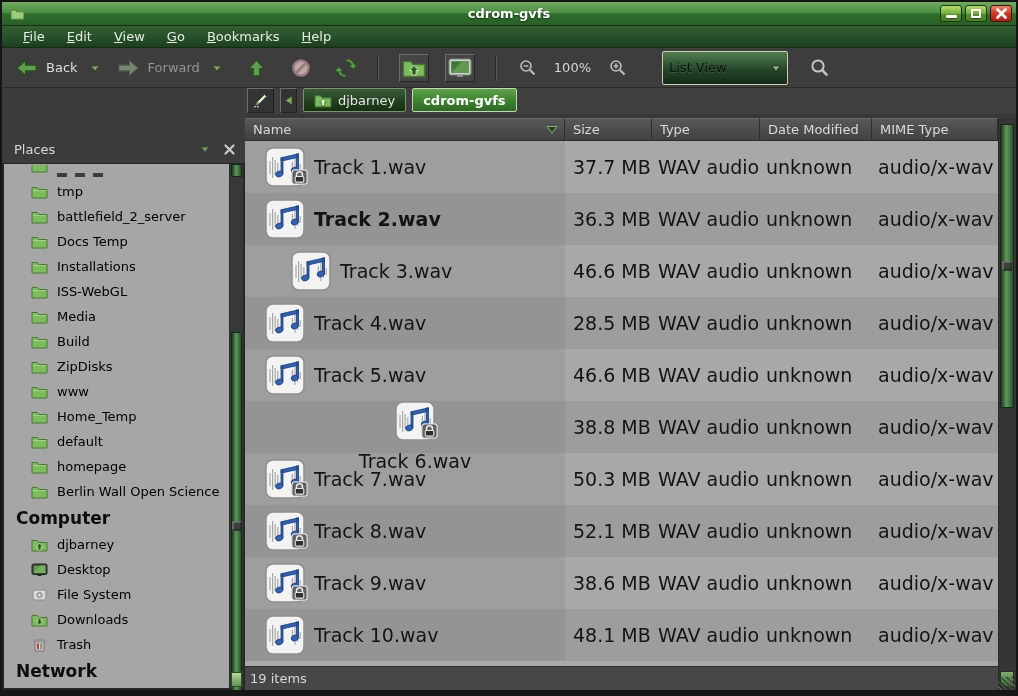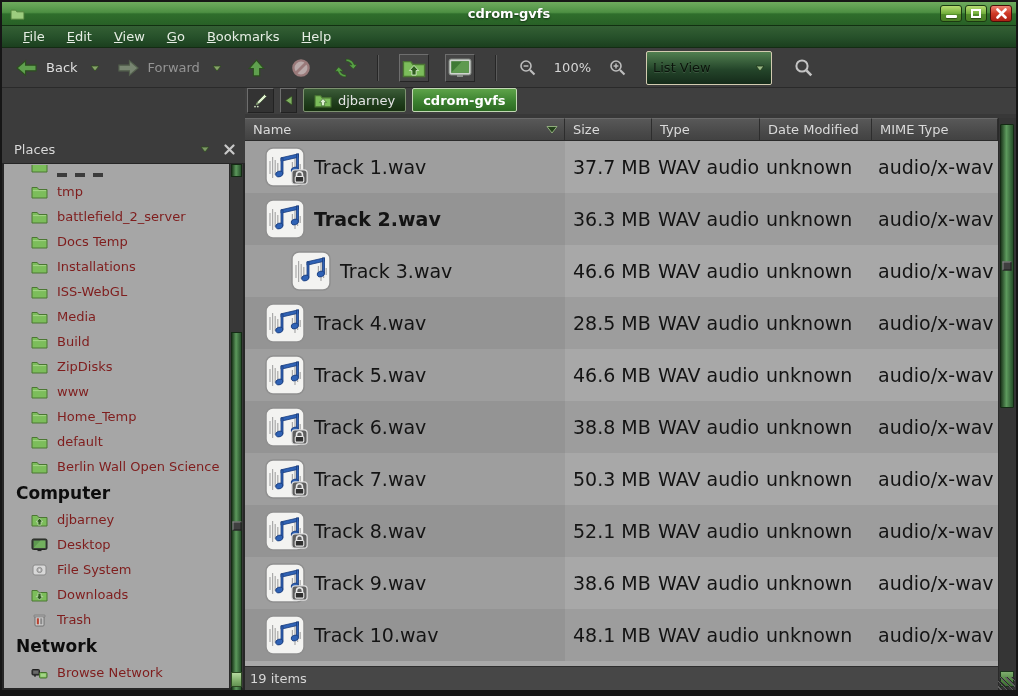--- a/index.html
+++ b/index.html
@@ -61,21 +61,21 @@
   .tb-label.disabled{ color:#949494; }
   .tb-sep{ width:2px; height:26px; margin:0 8px;
     background:linear-gradient(90deg,#262626 50%,#5a5a5a 50%); }
   .tool-btn{
     width:30px; height:28px; display:flex; align-items:center; justify-content:center;
     background:#454545; border:1px solid;
     border-color:#6e6e6e #252525 #252525 #6e6e6e;
   }
   .zoom-level{ margin:0 6px; color:#d6d6d6; }
   .viewmode{
-    width:126px; height:23px; margin-left:8px;
+    width:126px; height:23px; margin-left:24px;
     border:1px solid #d2cbb0; border-radius:2px;
     background:linear-gradient(180deg,#517f50 0%,#24452a 55%,#152b1a 100%);
     display:flex; align-items:center; justify-content:space-between;
     padding:16px 6px; color:#0b140b; font-size:13px; text-shadow:0 1px 0 rgba(255,255,255,.12);
   }
   .search-btn{ margin-left:10px; display:flex; }
 
   
   .main-row{ flex:1; display:flex; min-height:0; }
 
@@ -94,21 +94,21 @@
   }
   .side-items{ position:absolute; left:0; top:0; right:14px; bottom:0; overflow:hidden; padding-top:1px; }
   .side-partial{ height:14px; overflow:hidden; position:relative; }
   .side-partial .p-folder{ position:absolute; left:27px; top:-7px; }
   .side-partial .p-dashes{
     position:absolute; left:53px; top:8px; width:10px; height:4px; background:#3c3c3c;
     box-shadow:18px 0 0 #3c3c3c, 36px 0 0 #3c3c3c;
   }
   .side-item{
     height:25px; display:flex; align-items:center; gap:9px;
-    padding-left:27px; font-size:13px; color:#7f1d1d; cursor:default;
+    padding-left:27px; font-size:13px; color:#000000; cursor:default;
   }
   .side-item .icon{ display:flex; width:17px; justify-content:center; }
   .side-section{
     height:28px; display:flex; align-items:center;
     padding-left:12px; font-size:17px; font-weight:bold; color:#0d0d0d;
   }
   .side-scroll{
     position:absolute; right:0; top:0; bottom:0; width:14px;
     background:#383838; border-left:1px solid #2a2a2a;
   }
@@ -433,20 +433,29 @@
               <span>Home_Temp</span>
             </div>
             <div class="side-item">
               <span class="icon">
                 <svg width="17" height="14" viewBox="0 0 17 14">
                   <path d="M1 13 V2.5 H6.2 L7.8 4.5 H16 V13 Z" fill="#7cbd5b" stroke="#4b7733"></path>
                   <path d="M2 5.6 H15" stroke="#a5d488" stroke-width="1"></path>
                 </svg>
               </span>
               <span>default</span>
+            </div>
+            <div class="side-item">
+              <span class="icon">
+                <svg width="17" height="14" viewBox="0 0 17 14">
+                  <path d="M1 13 V2.5 H6.2 L7.8 4.5 H16 V13 Z" fill="#7cbd5b" stroke="#4b7733"></path>
+                  <path d="M2 5.6 H15" stroke="#a5d488" stroke-width="1"></path>
+                </svg>
+              </span>
+              <span>homepage</span>
             </div>
             <div class="side-item">
               <span class="icon">
                 <svg width="17" height="14" viewBox="0 0 17 14">
                   <path d="M1 13 V2.5 H6.2 L7.8 4.5 H16 V13 Z" fill="#7cbd5b" stroke="#4b7733"></path>
                   <path d="M2 5.6 H15" stroke="#a5d488" stroke-width="1"></path>
                 </svg>
               </span>
               <span>Berlin Wall Open Science</span>
             </div>
@@ -720,21 +729,21 @@
                       </g>
                     </svg></span>
                   <span>Track 5.wav</span>
                 </div>
                 <div class="cell c-size" style="width: 87px;">46.6 MB</div>
                 <div class="cell c-type" style="width: 108px;">WAV audio</div>
                 <div class="cell c-date" style="width: 112px;">unknown</div>
                 <div class="cell c-mime" style="width: 124px; flex: 1 1 0%;">audio/x-wav</div>
               </div>
               <div class="row">
-                <div class="cell c-name" style="width: 320px;">
+                <div class="cell c-name" style="width: 320px; flex-direction: column;">
                   <span class="file-icon"><svg width="40" height="40" viewBox="0 0 40 40">
                       <rect x="1" y="1" width="38" height="38" rx="7" fill="#f3f3f1" stroke="#8f8f8f" stroke-width="1.5"></rect>
                       <g stroke="#a9a9a9" stroke-width="1.2">
                         <line x1="5" y1="14" x2="5" y2="27"></line>
                         <line x1="7.6" y1="10" x2="7.6" y2="31"></line>
                         <line x1="10.2" y1="13" x2="10.2" y2="28"></line>
                         <line x1="12.8" y1="16" x2="12.8" y2="25"></line>
                         <line x1="27.4" y1="15" x2="27.4" y2="26"></line>
                         <line x1="30" y1="11" x2="30" y2="30"></line>
                         <line x1="32.6" y1="14" x2="32.6" y2="27"></line>

